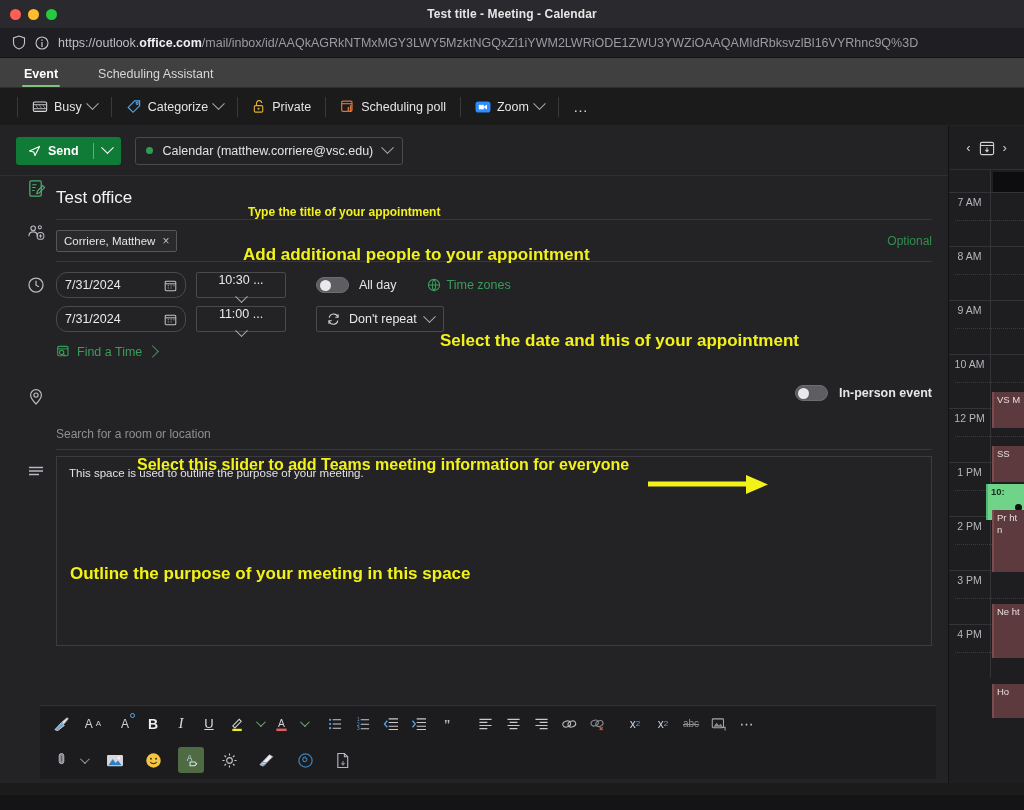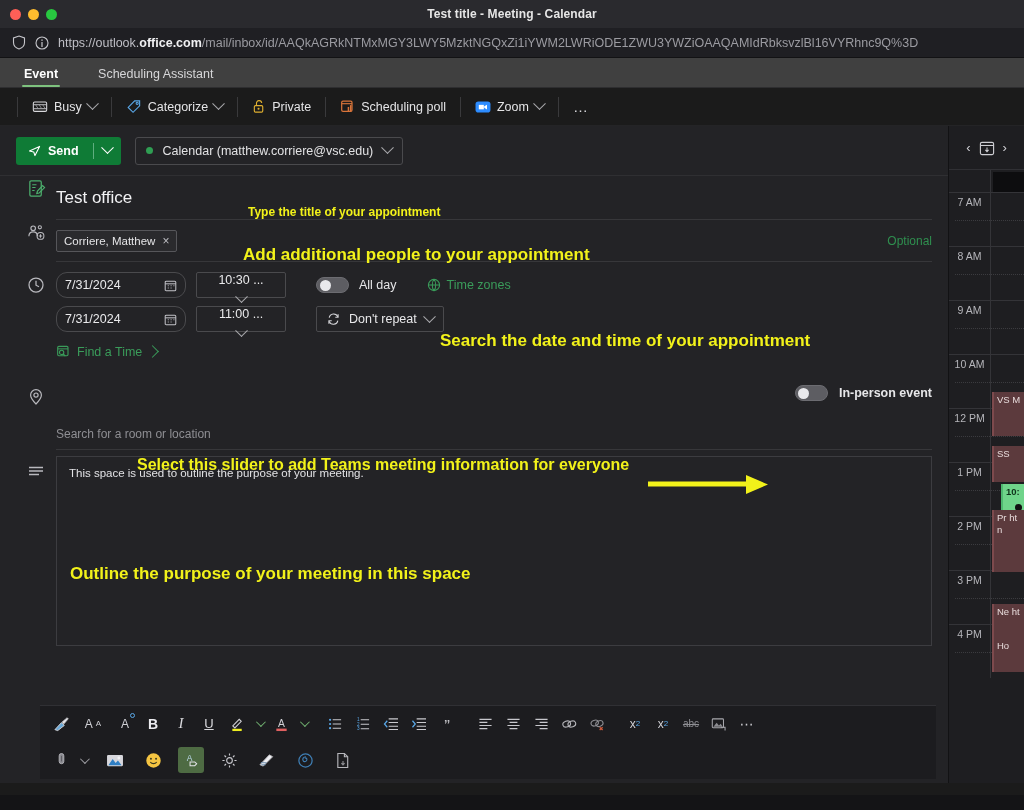--- a/index.html
+++ b/index.html
@@ -698,40 +698,40 @@
           </div>
         <div class="hrow">
             <div class="hlabel">3 PM</div>
             <div class="hcell"></div>
           </div>
         <div class="hrow">
             <div class="hlabel">4 PM</div>
             <div class="hcell"></div>
           </div>
 
-        <div class="evt" style="top:200px;height:44px">VS
+        <div class="evt" style="top:200px;height:36px">VS
 M</div>
         <div class="evt" style="top:254px;height:36px">SS</div>
-        <div class="evt green" style="top:292px;height:36px;left:52px">10:</div>
+        <div class="evt green" style="top:292px;height:36px;left:37px">10:</div>
         <div class="nowdot" style="top:312px;left:66px"></div>
         <div class="evt" style="top:318px;height:62px">Pr
 ht
 n</div>
         <div class="evt" style="top:412px;height:54px">Ne
 ht</div>
-        <div class="evt" style="top:446px;height:34px">Ho</div>
+        <div class="evt" style="top:492px;height:34px">Ho</div>
       </div>
     </div>
   </div>
 
   <div class="botbar"></div>
 
   <div class="anno a1">Type the title of your appointment</div>
   <div class="anno a2">Add additional people to your appointment</div>
-  <div class="anno a3">Search the date and time of your appointment</div>
+  <div class="anno a3">Select the date and this of your appointment</div>
   <div class="anno a4">Select this slider to add Teams meeting information for everyone</div>
   <div class="anno a5">Outline the purpose of your meeting in this space</div>
 
   <svg class="arrow" width="125" height="26" viewBox="0 0 125 26">
     <path d="M0 12 H100" stroke="#f2f21a" stroke-width="5"></path>
     <path d="M98 3 L120 12.5 L98 22 Z" fill="#f2f21a"></path>
   </svg>
 
 </div>
 

